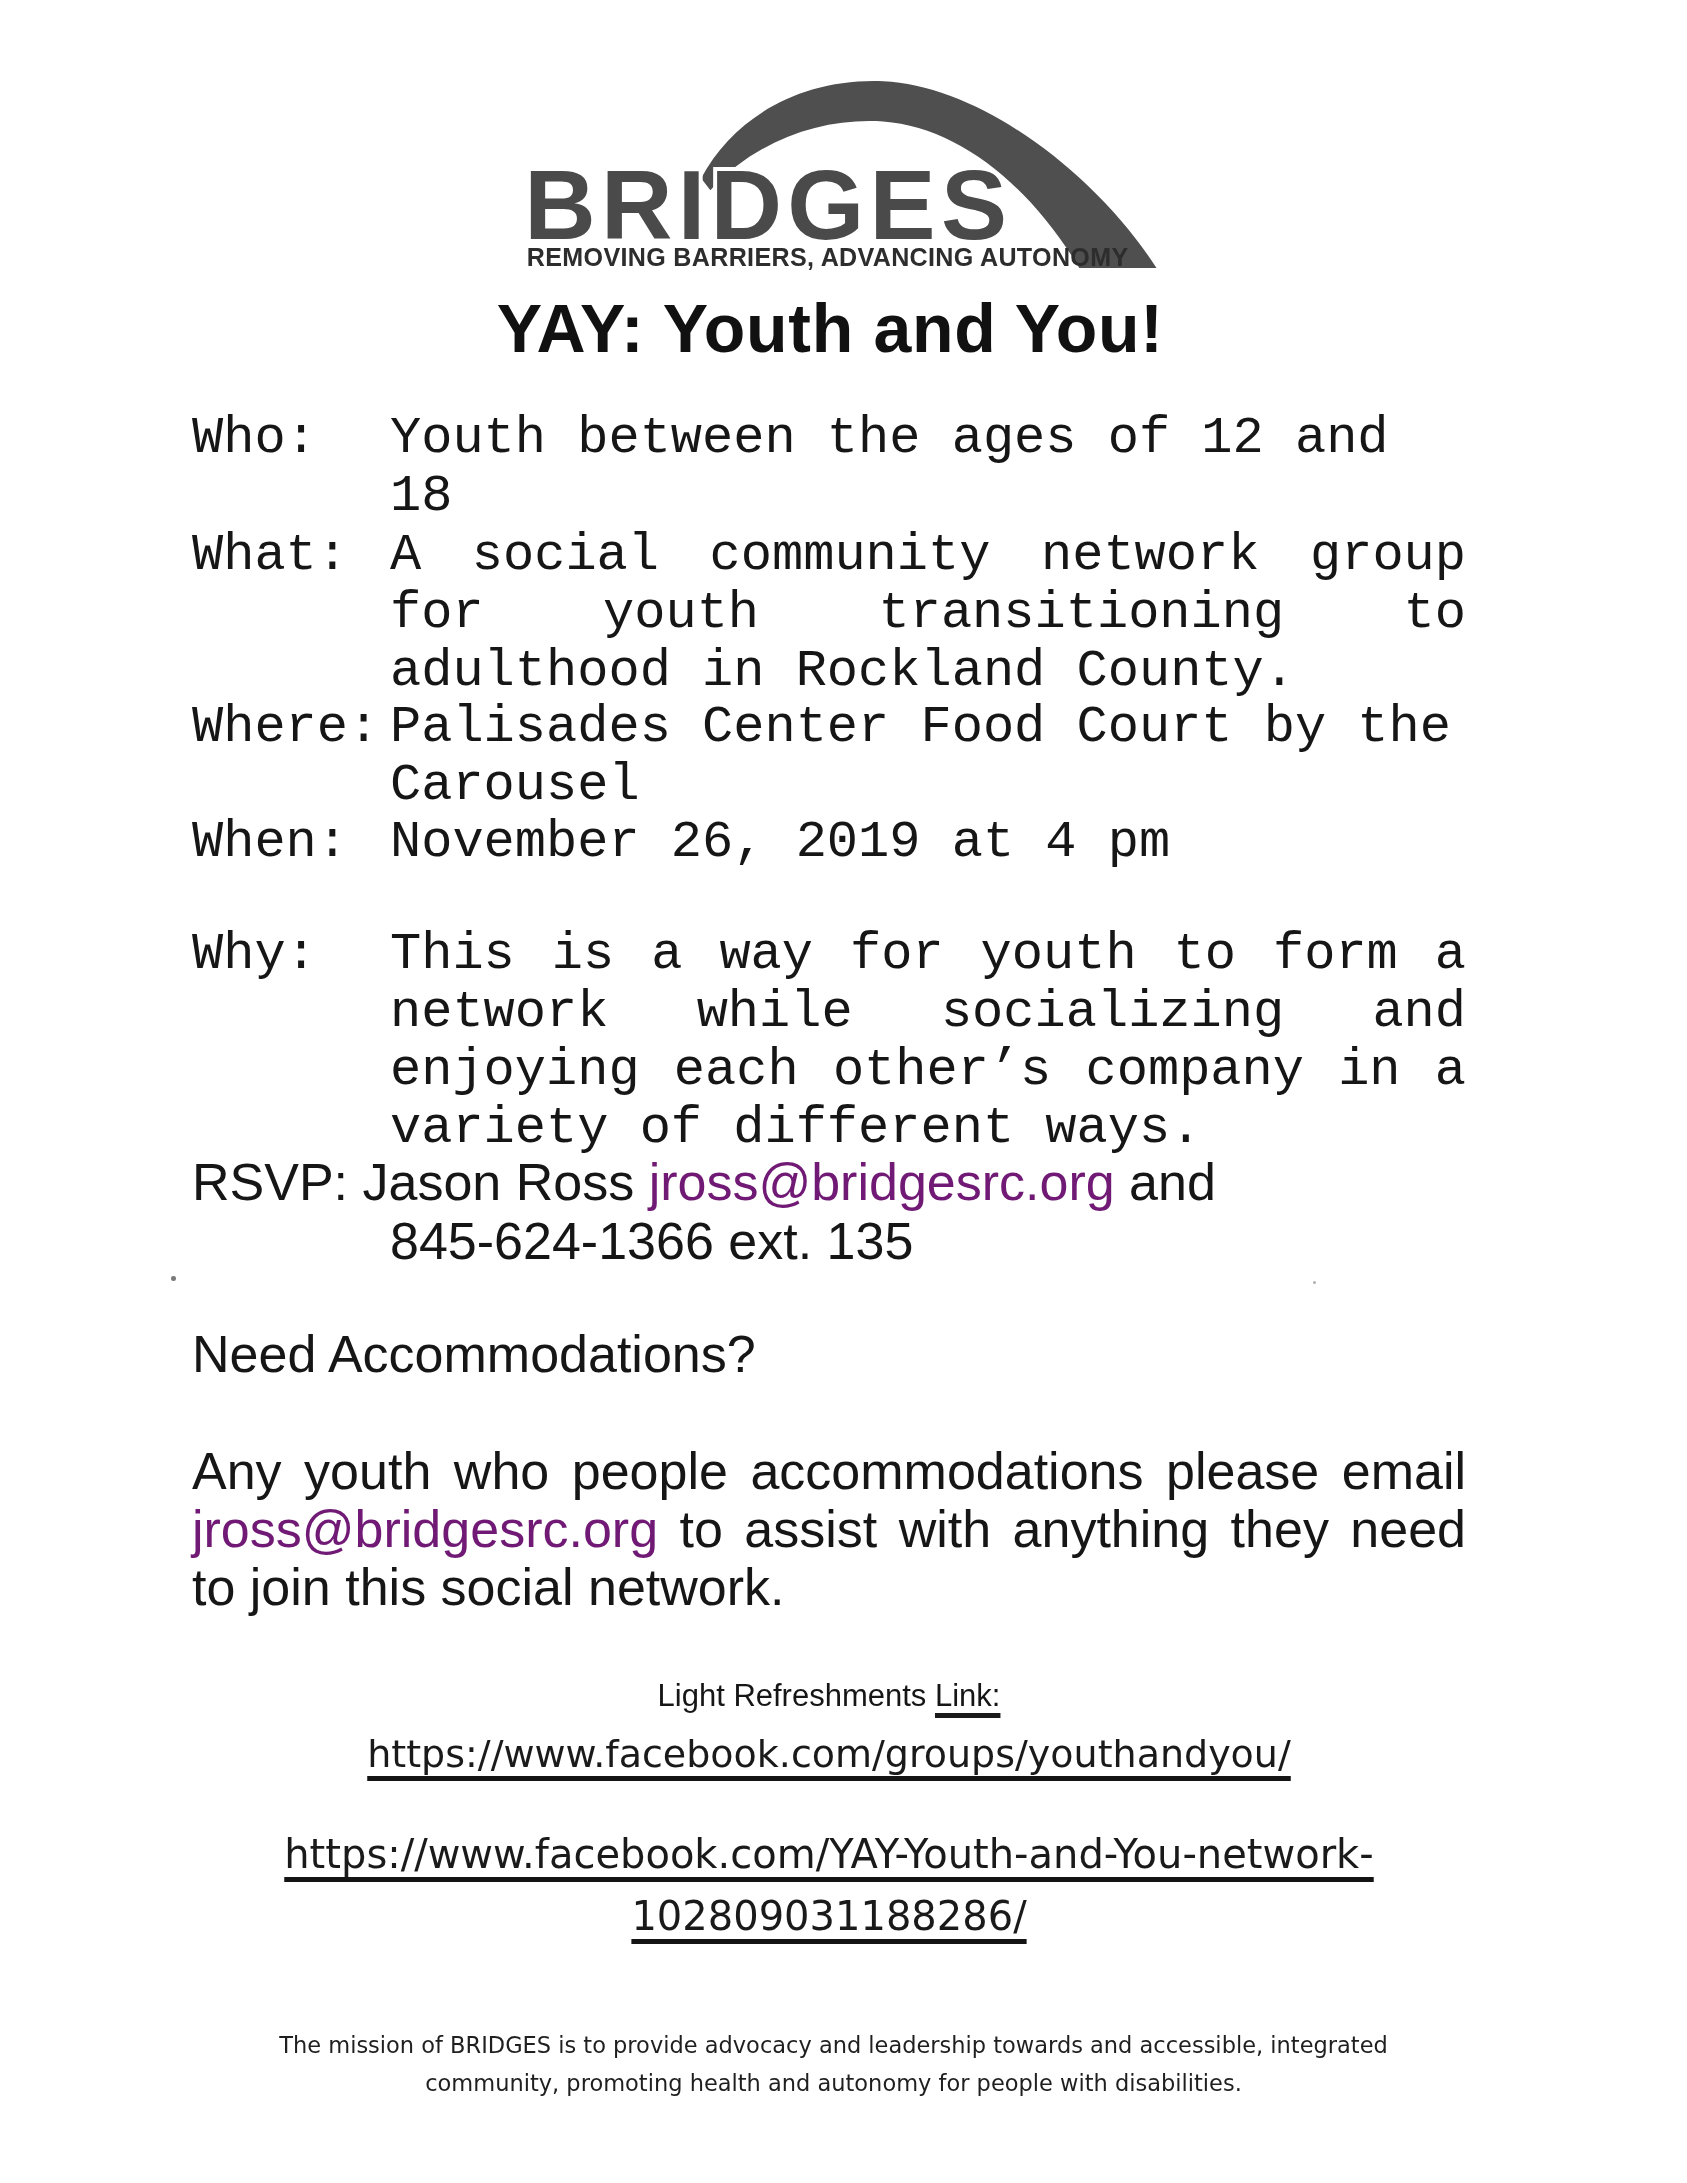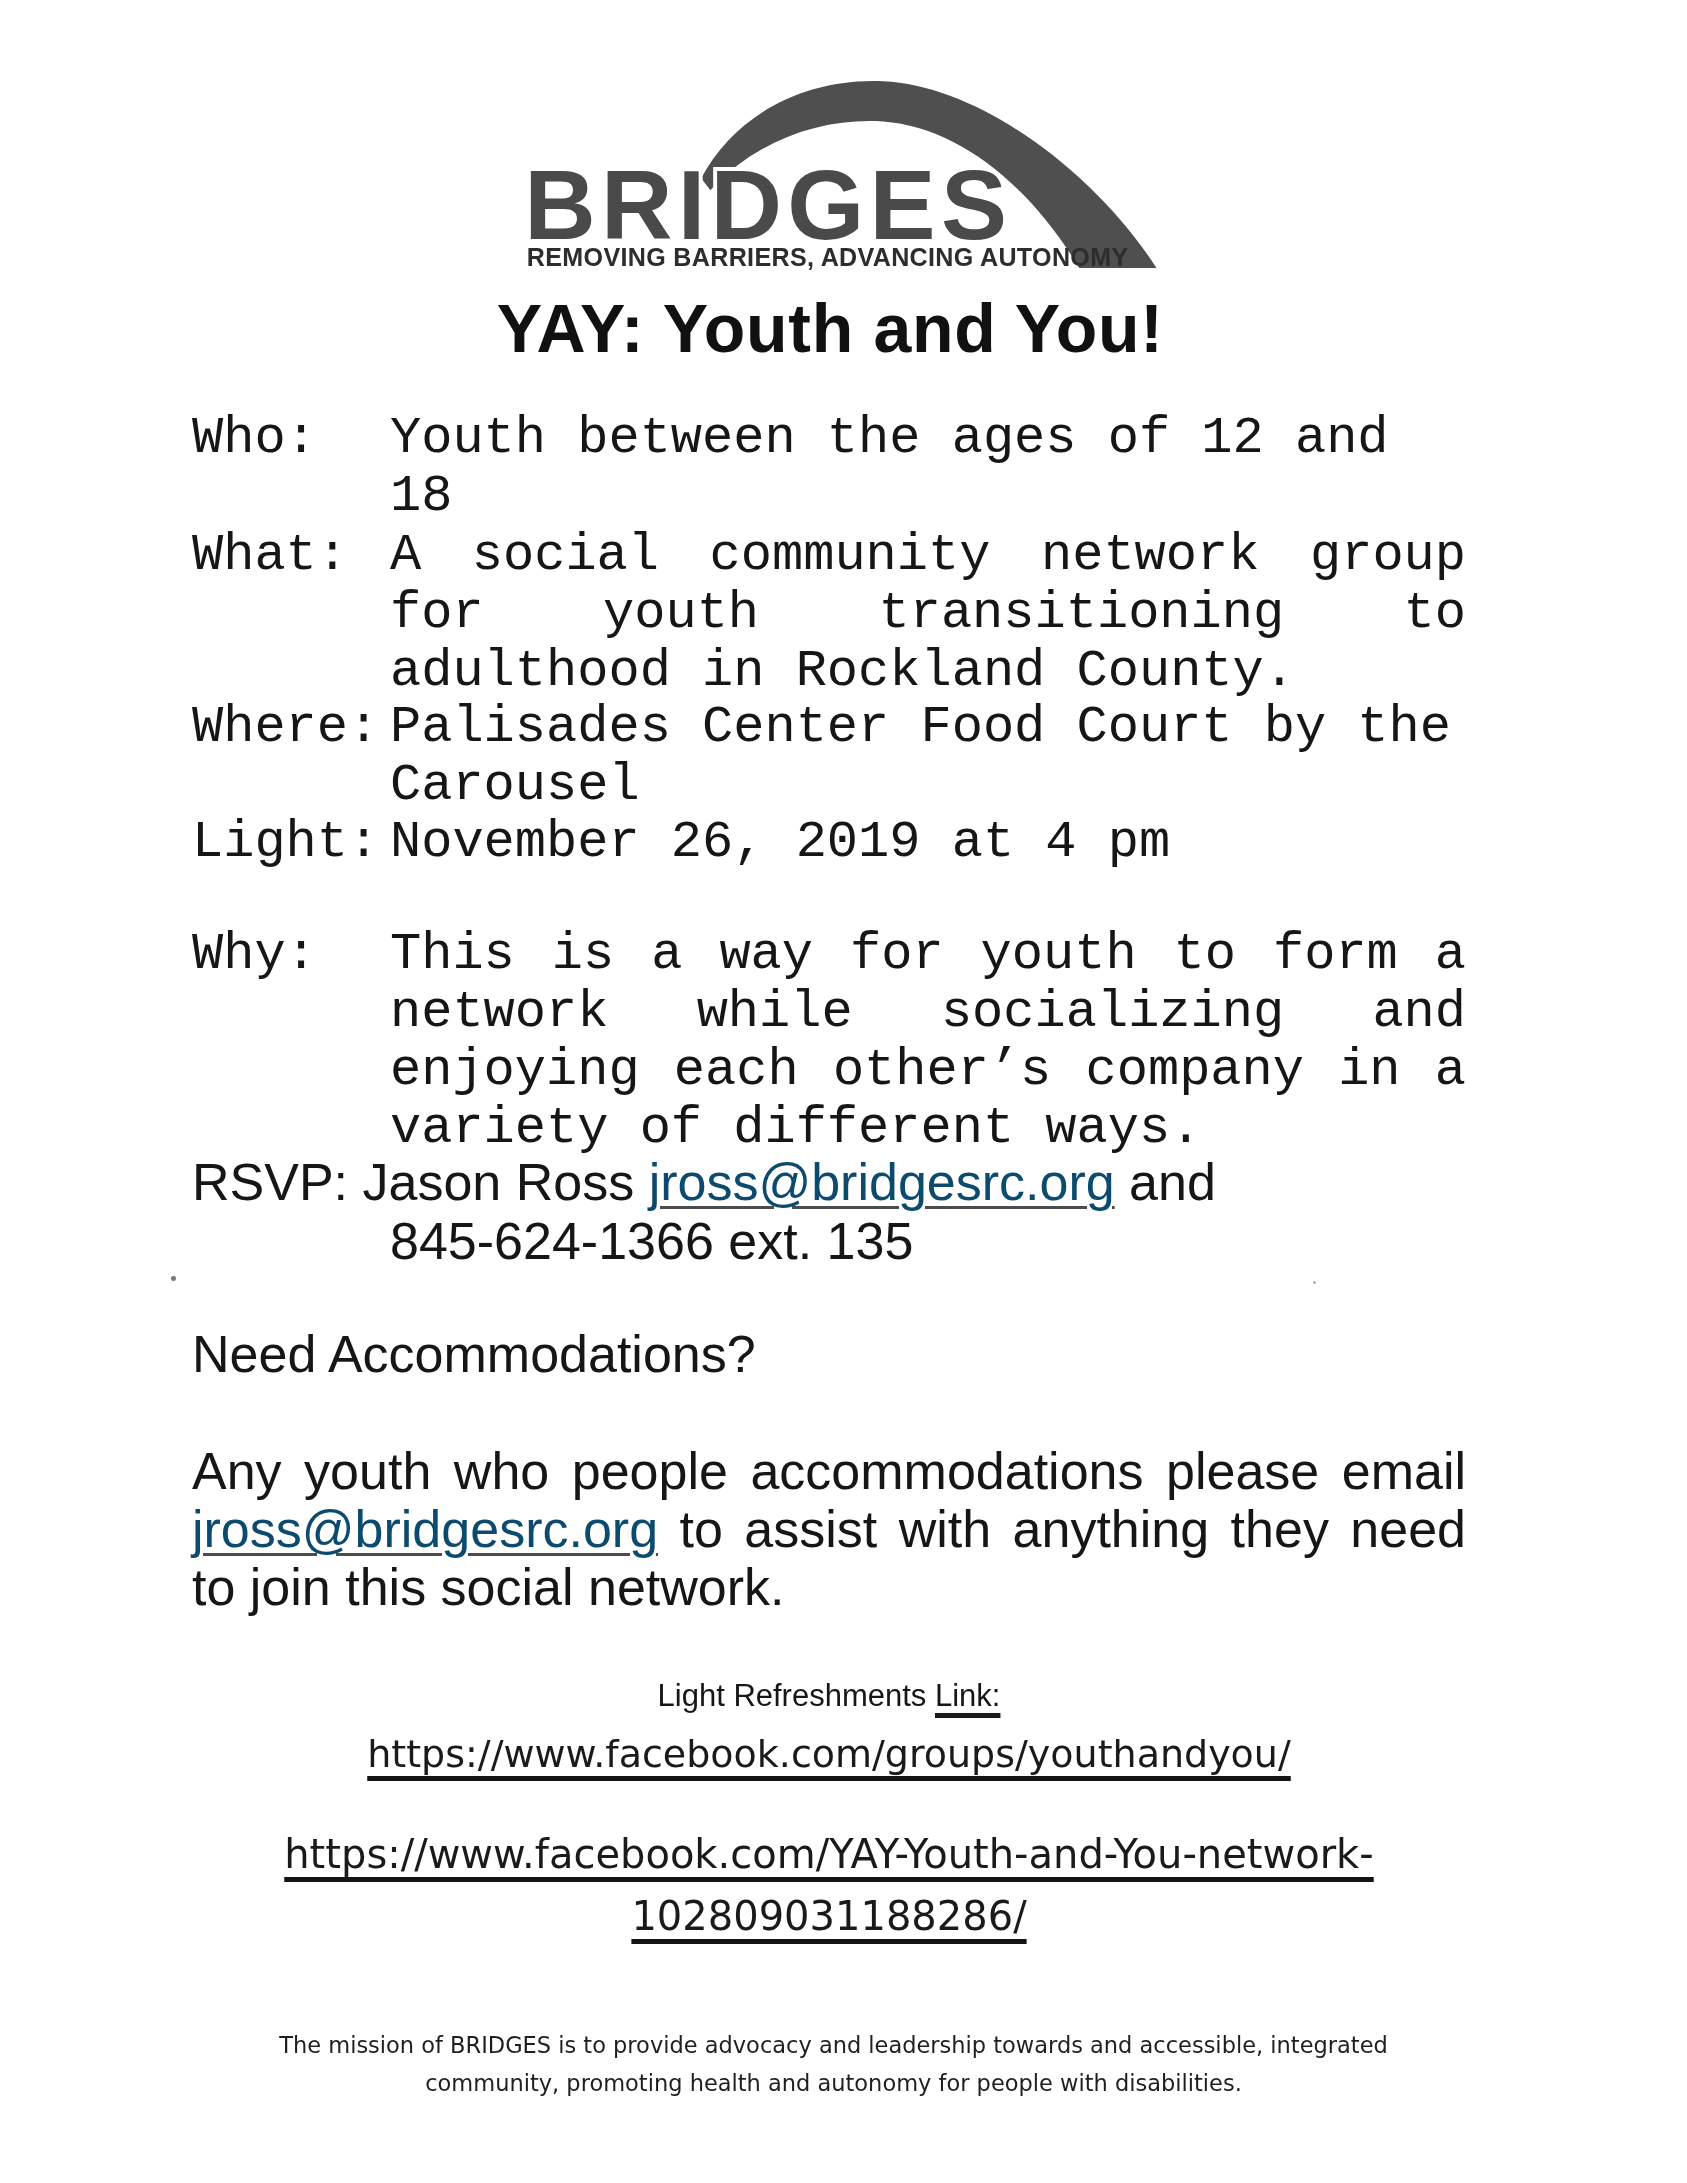--- a/index.html
+++ b/index.html
@@ -38,22 +38,21 @@
   .blk { position:absolute; left:192px; width:1274px; font-size:52px; line-height:58px; }
   .qa { display:flex;font-family:Liberation Mono, monospace; }
   .qa-label { width:198px; flex:none; }
   .qa-text { flex:1 1 auto; }
   .justify { text-align:justify; text-align-last:left; }
   .indent { left:390px; width:1075px; }
   .center { text-align:center; }
 
   a { color:inherit; text-decoration:none; cursor:pointer; }
   .email {
-    color:#0c4a6e;
-    text-decoration:underline;
+    color:#701a75;
     text-decoration-color:#4c4c4c;
     text-decoration-thickness:3.3px;
     text-underline-offset:6px;
   }
   .light-line { font-size:31px; }
   .linkword {
     text-decoration:underline;
     text-decoration-thickness:4.6px;
     text-decoration-color:#1a1a1a;
     text-underline-offset:7.3px;
@@ -108,21 +107,21 @@
     <div class="qa-label">What:</div>
     <div class="qa-text justify">A social community network group for youth transitioning to adulthood in Rockland County.</div>
   </div>
 
   <div class="blk qa" style="top:699px">
     <div class="qa-label">Where:</div>
     <div class="qa-text">Palisades Center Food Court by the Carousel</div>
   </div>
 
   <div class="blk qa" style="top:814px">
-    <div class="qa-label">Light:</div>
+    <div class="qa-label">When:</div>
     <div class="qa-text">November 26, 2019 at 4 pm</div>
   </div>
 
   <div class="blk qa" style="top:926px">
     <div class="qa-label">Why:</div>
     <div class="qa-text justify">This is a way for youth to form a network while socializing and enjoying each other’s company in a variety of different ways.</div>
   </div>
 
   <div class="blk" style="top:1153px">
     <span>RSVP: Jason Ross </span><a class="email">jross@bridgesrc.org</a><span> and</span>

